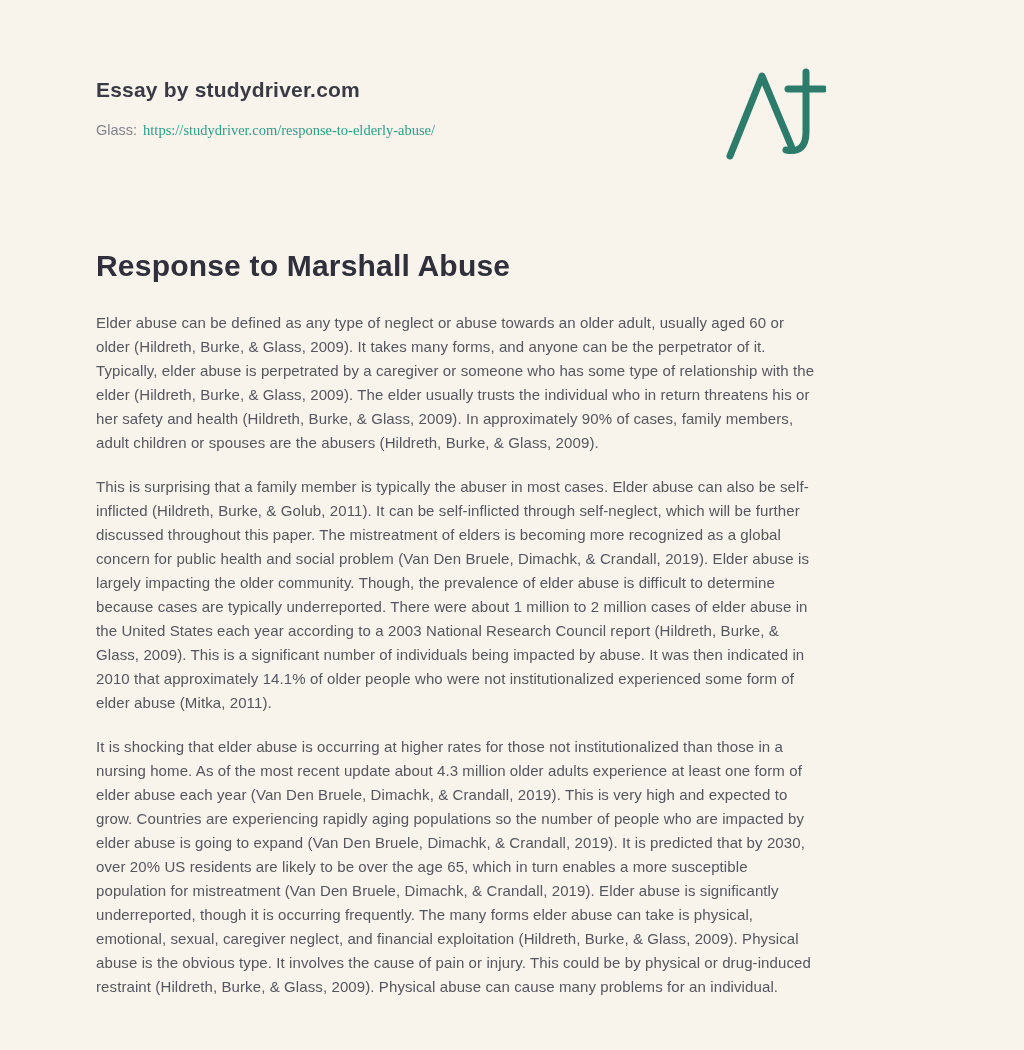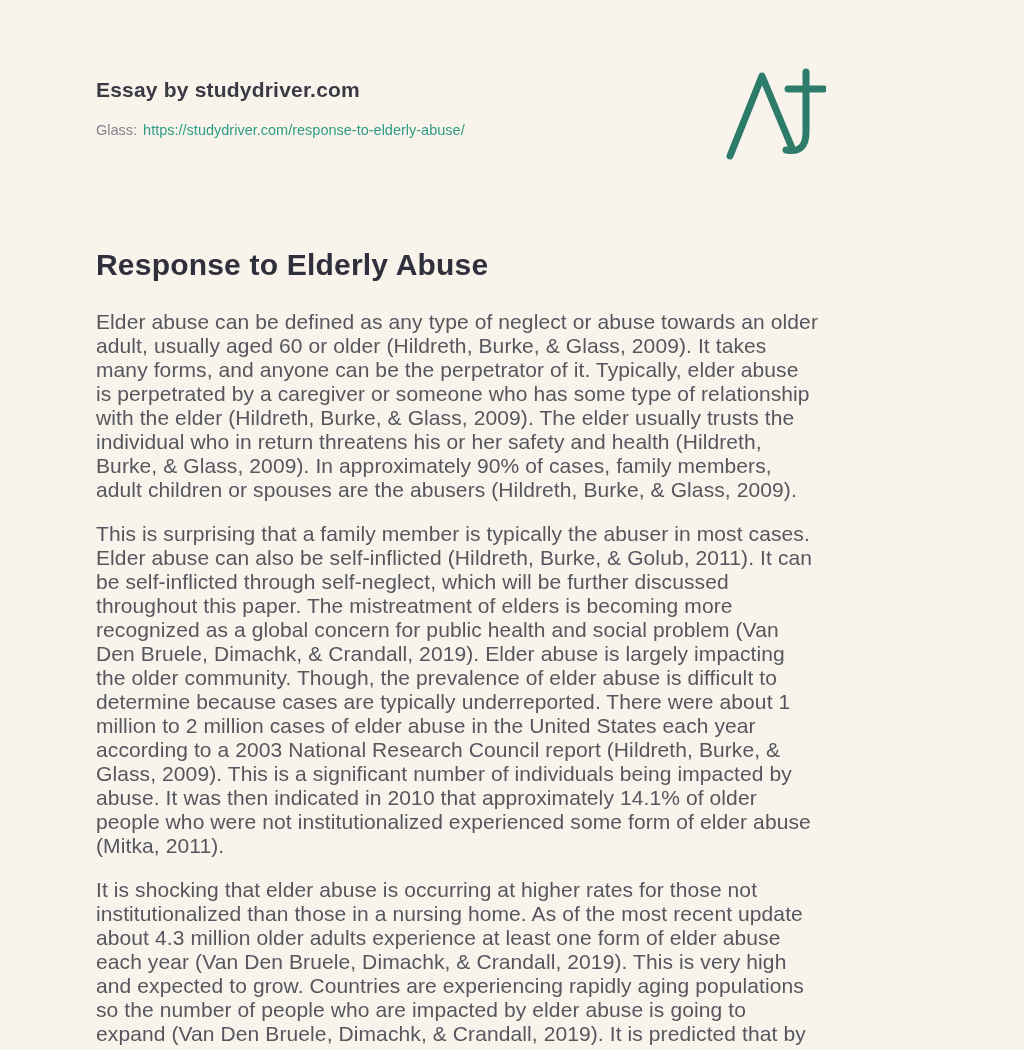--- a/index.html
+++ b/index.html
@@ -31,41 +31,42 @@
     color: #82828c;
   }
   .source-line .source-label {
     color: #82828c;
     margin-right: 6px;
   }
   .source-line a.source-url {
     color: #2f9c85;
     text-decoration: none;
     cursor: pointer;
+    font-family: Liberation Serif, serif;
   }
   .logo {
     position: absolute;
     top: 64px;
     right: 88px;
     width: 110px;
     height: 100px;
     cursor: pointer;
   }
   .article-title {
     margin-top: 110px;
     font-size: 30px;
     font-weight: 700;
     color: #30303c;
     letter-spacing: 0.2px;
   }
   .article-body {
     margin-top: 28px;
   }
   .article-body p {
-    font-size: 21px;
+    font-size: 15px;
     line-height: 24px;
     color: #56565f;
     margin-bottom: 20px;
     letter-spacing: 0.1px;
   }
 </style>
 </head>
 <body>
 
 <div class="page">
@@ -77,21 +78,21 @@
   </div>
 
   <div class="logo">
     <svg viewBox="0 0 110 100" width="110" height="100" fill="none" stroke="#2d7c6b" stroke-width="7" stroke-linecap="round" stroke-linejoin="round">
       <path d="M14 92 L46 12 L76 84"></path>
       <path d="M90 8 L90 68 Q90 90 70 86"></path>
       <path d="M72 25 L108 25"></path>
     </svg>
   </div>
 
-  <h1 class="article-title">Response to Elderly Abuse</h1>
+  <h1 class="article-title">Response to Marshall Abuse</h1>
 
   <div class="article-body">
     <p>Elder abuse can be defined as any type of neglect or abuse towards an older adult, usually aged 60 or older (Hildreth, Burke, &amp; Glass, 2009). It takes many forms, and anyone can be the perpetrator of it. Typically, elder abuse is perpetrated by a caregiver or someone who has some type of relationship with the elder (Hildreth, Burke, &amp; Glass, 2009). The elder usually trusts the individual who in return threatens his or her safety and health (Hildreth, Burke, &amp; Glass, 2009). In approximately 90% of cases, family members, adult children or spouses are the abusers (Hildreth, Burke, &amp; Glass, 2009).</p>
     <p>This is surprising that a family member is typically the abuser in most cases. Elder abuse can also be self-inflicted (Hildreth, Burke, &amp; Golub, 2011). It can be self-inflicted through self-neglect, which will be further discussed throughout this paper. The mistreatment of elders is becoming more recognized as a global concern for public health and social problem (Van Den Bruele, Dimachk, &amp; Crandall, 2019). Elder abuse is largely impacting the older community. Though, the prevalence of elder abuse is difficult to determine because cases are typically underreported. There were about 1 million to 2 million cases of elder abuse in the United States each year according to a 2003 National Research Council report (Hildreth, Burke, &amp; Glass, 2009). This is a significant number of individuals being impacted by abuse. It was then indicated in 2010 that approximately 14.1% of older people who were not institutionalized experienced some form of elder abuse (Mitka, 2011).</p>
     <p>It is shocking that elder abuse is occurring at higher rates for those not institutionalized than those in a nursing home. As of the most recent update about 4.3 million older adults experience at least one form of elder abuse each year (Van Den Bruele, Dimachk, &amp; Crandall, 2019). This is very high and expected to grow. Countries are experiencing rapidly aging populations so the number of people who are impacted by elder abuse is going to expand (Van Den Bruele, Dimachk, &amp; Crandall, 2019). It is predicted that by 2030, over 20% US residents are likely to be over the age 65, which in turn enables a more susceptible population for mistreatment (Van Den Bruele, Dimachk, &amp; Crandall, 2019). Elder abuse is significantly underreported, though it is occurring frequently. The many forms elder abuse can take is physical, emotional, sexual, caregiver neglect, and financial exploitation (Hildreth, Burke, &amp; Glass, 2009). Physical abuse is the obvious type. It involves the cause of pain or injury. This could be by physical or drug-induced restraint (Hildreth, Burke, &amp; Glass, 2009). Physical abuse can cause many problems for an individual.</p>
   </div>
 
 </div>
 
 </body></html>

